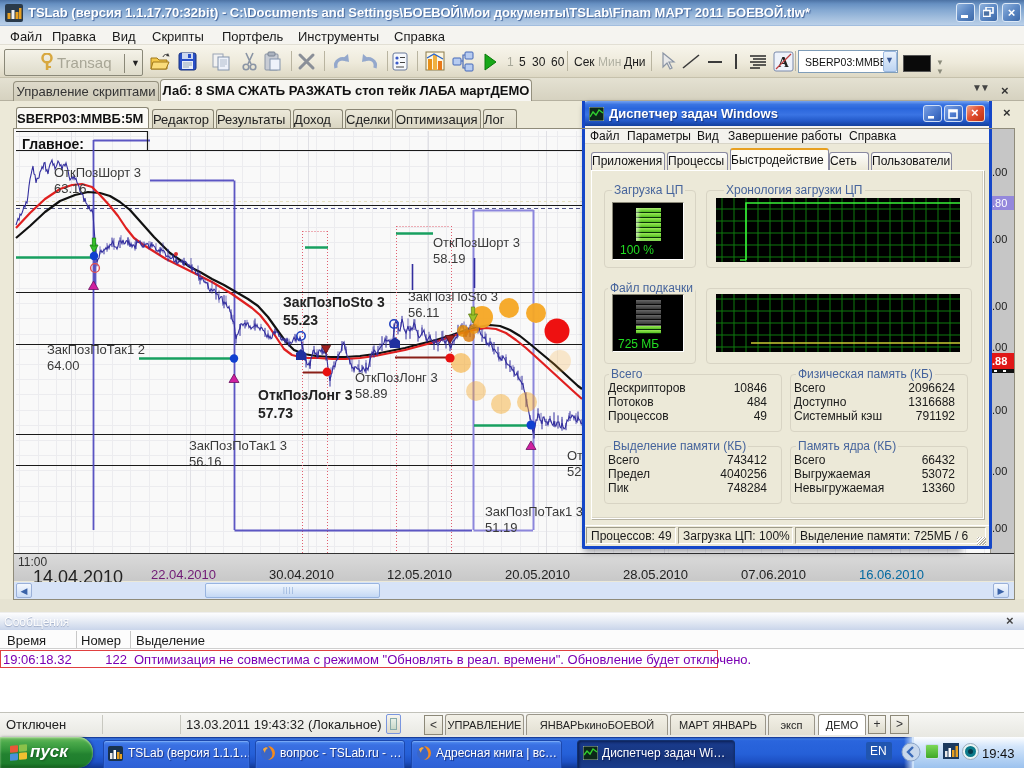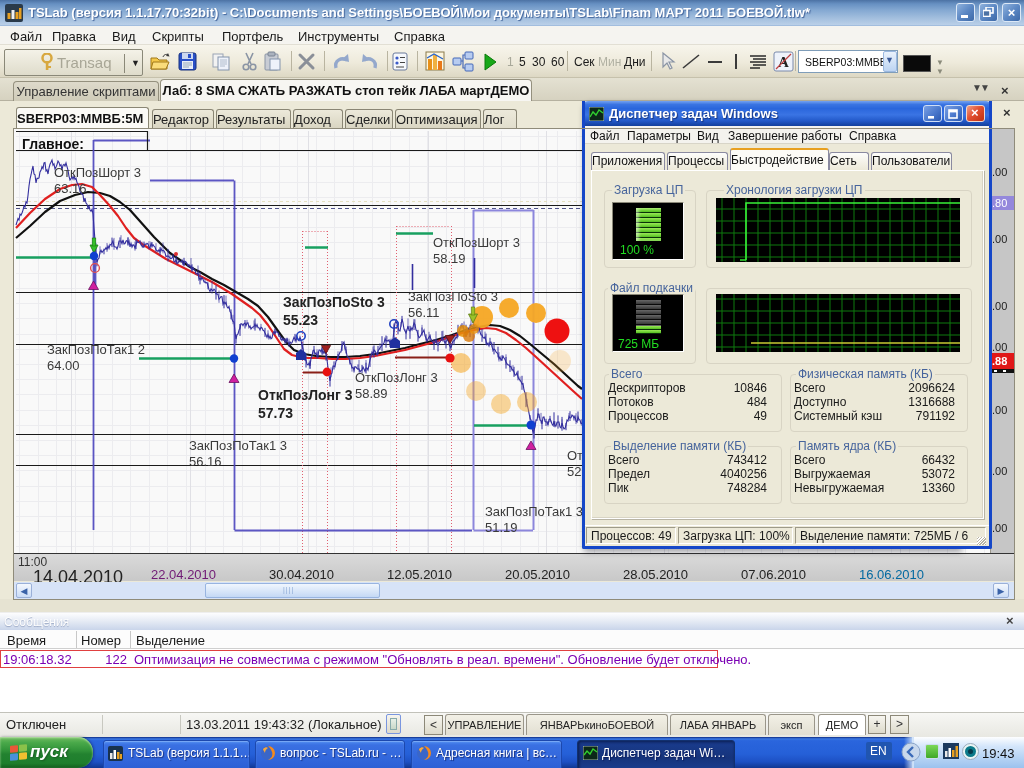--- a/index.html
+++ b/index.html
@@ -358,21 +358,21 @@
 <div class="txt" style="left:6px;top:717px;font-size:13px;color:#222">Отключен</div>
 <div class="abs" style="left:102px;top:715px;width:1px;height:19px;background:#c8c8c0"></div>
 <div class="abs" style="left:180px;top:715px;width:1px;height:19px;background:#c8c8c0"></div>
 <div class="txt" style="left:186px;top:717px;font-size:13px;color:#222">13.03.2011 19:43:32 (Локальное)</div>
 <div class="sbut" style="left:386px;top:714px;width:15px;height:20px;border-color:#7a96df;border-radius:2px">
     <div style="margin:3px auto 0;width:7px;height:12px;border:1px solid #8aa;background:linear-gradient(180deg,#e8f0e8,#c8d8c8)"></div>
   </div>
 <div class="sbut" style="left:424px;top:715px;width:19px;height:20px;line-height:18px">&lt;</div>
 <div class="stab" style="left:445px;width:79px;line-height:20px">УПРАВЛЕНИЕ</div>
 <div class="stab" style="left:526px;width:142px;line-height:20px">ЯНВАРЬкиноБОЕВОЙ</div>
-<div class="stab" style="left:670px;width:96px;line-height:20px">ЛАБА ЯНВАРЬ</div>
+<div class="stab" style="left:670px;width:96px;line-height:20px">МАРТ ЯНВАРЬ</div>
 <div class="stab" style="left:768px;width:47px;line-height:20px">эксп</div>
 <div class="stab" style="left:818px;width:48px;line-height:20px;background:#fff">ДЕМО</div>
 <div class="sbut" style="left:868px;top:715px;width:18px;height:19px;line-height:17px">+</div>
 <div class="sbut" style="left:890px;top:715px;width:19px;height:19px;line-height:17px">&gt;</div>
 
 <div id="taskbar" class="abs"></div>
 <div class="abs" style="left:0;top:737px;width:93px;height:31px;border-radius:0 15px 15px 0;background:linear-gradient(180deg,#71bd62 0%,#4aa94a 18%,#2f9138 45%,#238230 55%,#1e7e2c 85%,#145f1e 100%);box-shadow:inset 0 1px 2px #b8e0a8,1px 0 3px rgba(0,0,30,.4)">
   <svg class="abs" style="left:9px;top:6px" width="19" height="19" viewBox="0 0 19 19">
       <g transform="skewY(-6)">
         <rect x="1" y="3" width="8" height="7" rx="1" fill="#e85838"></rect>

